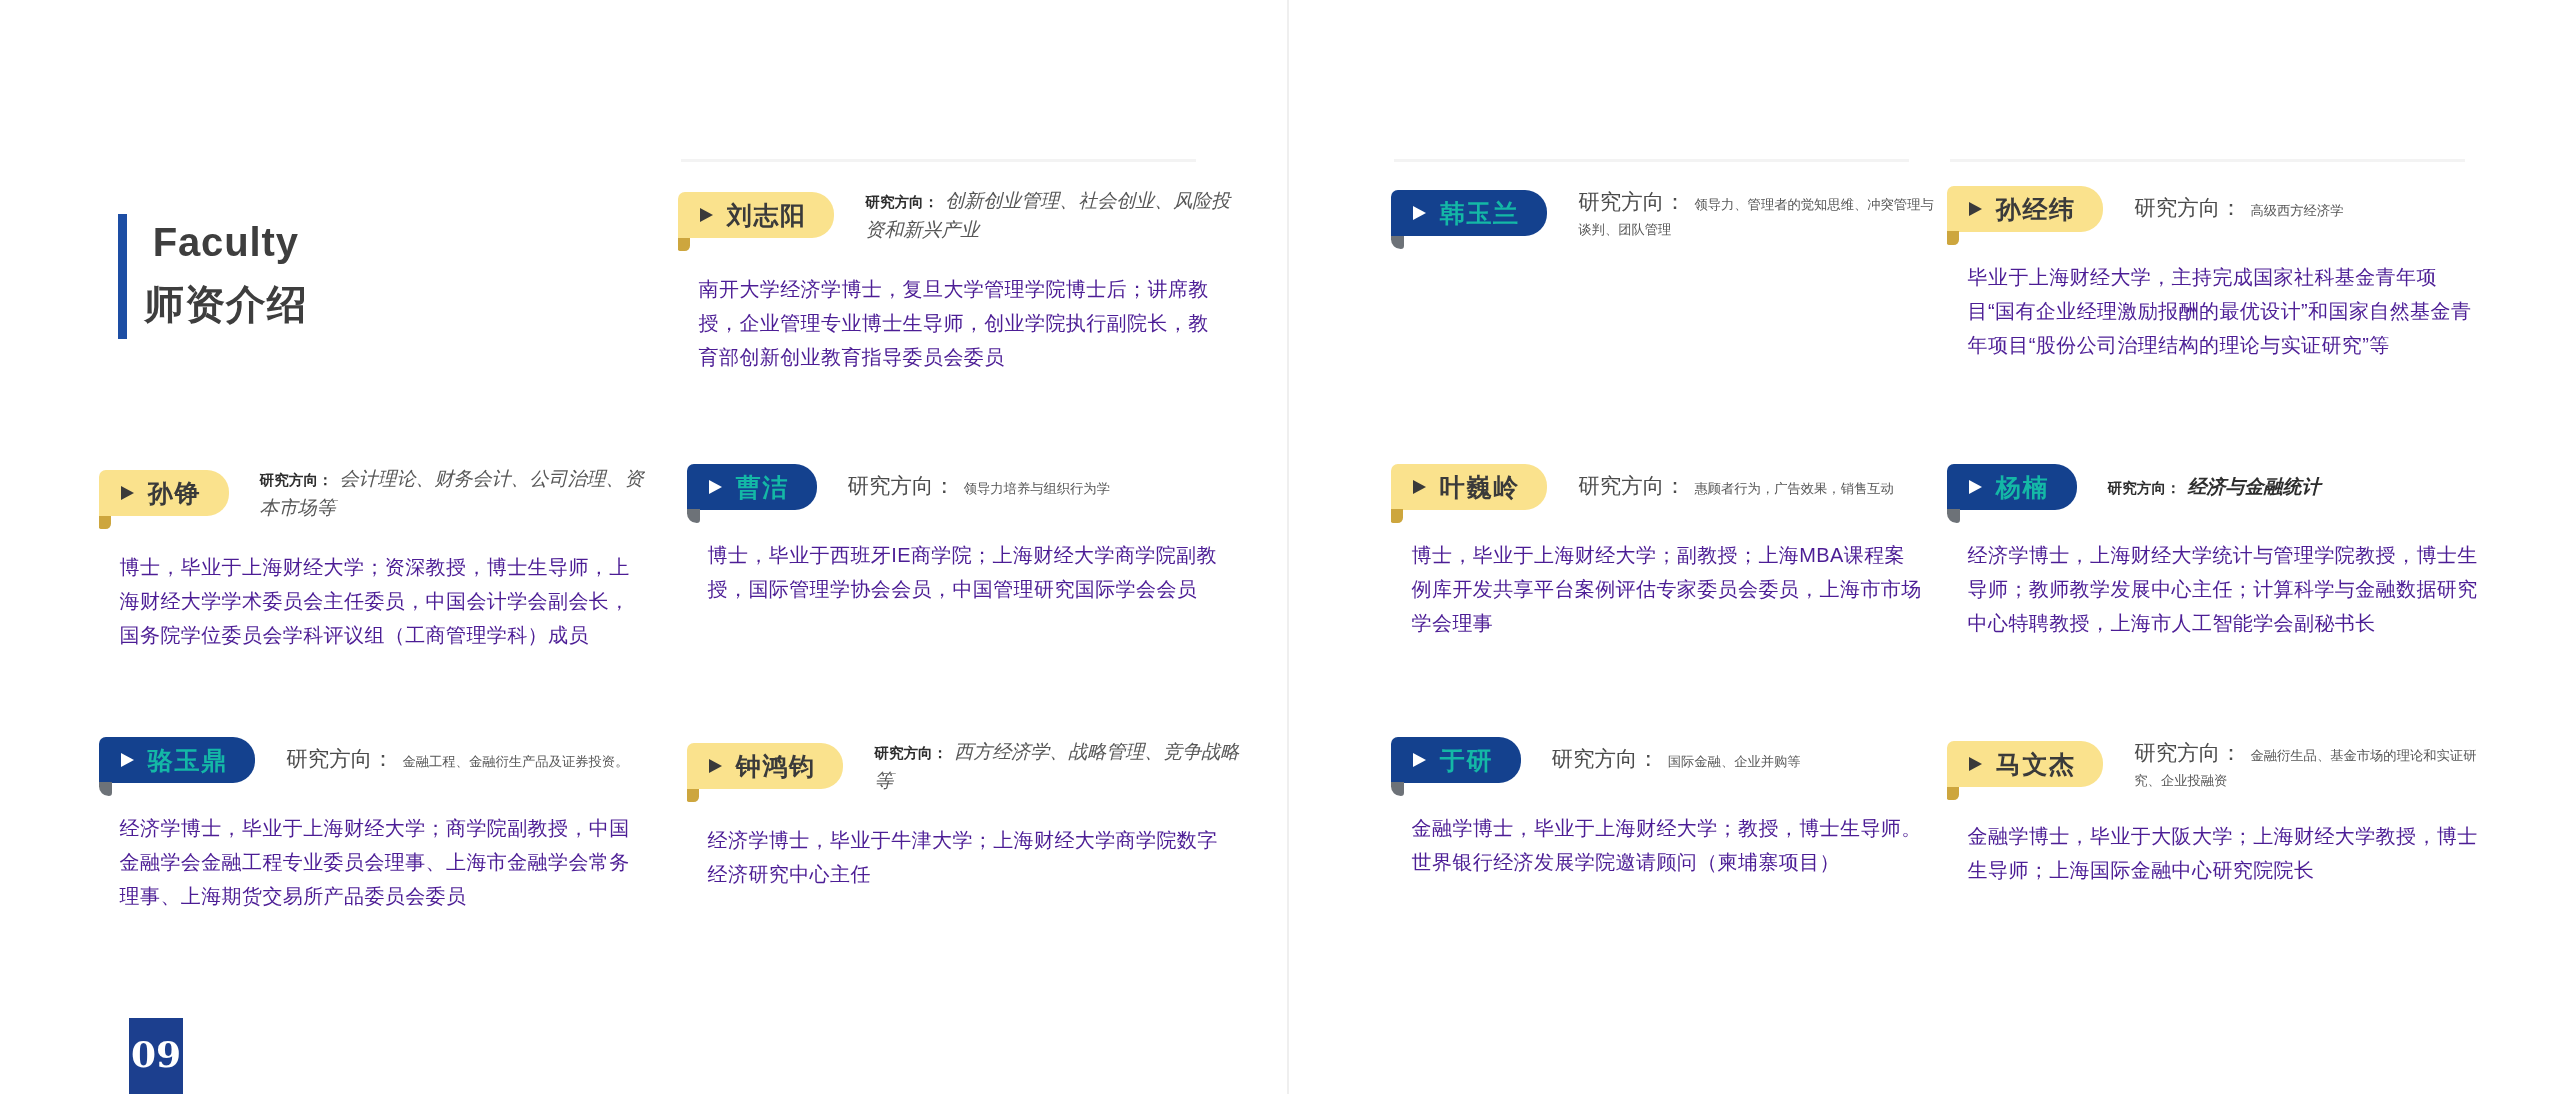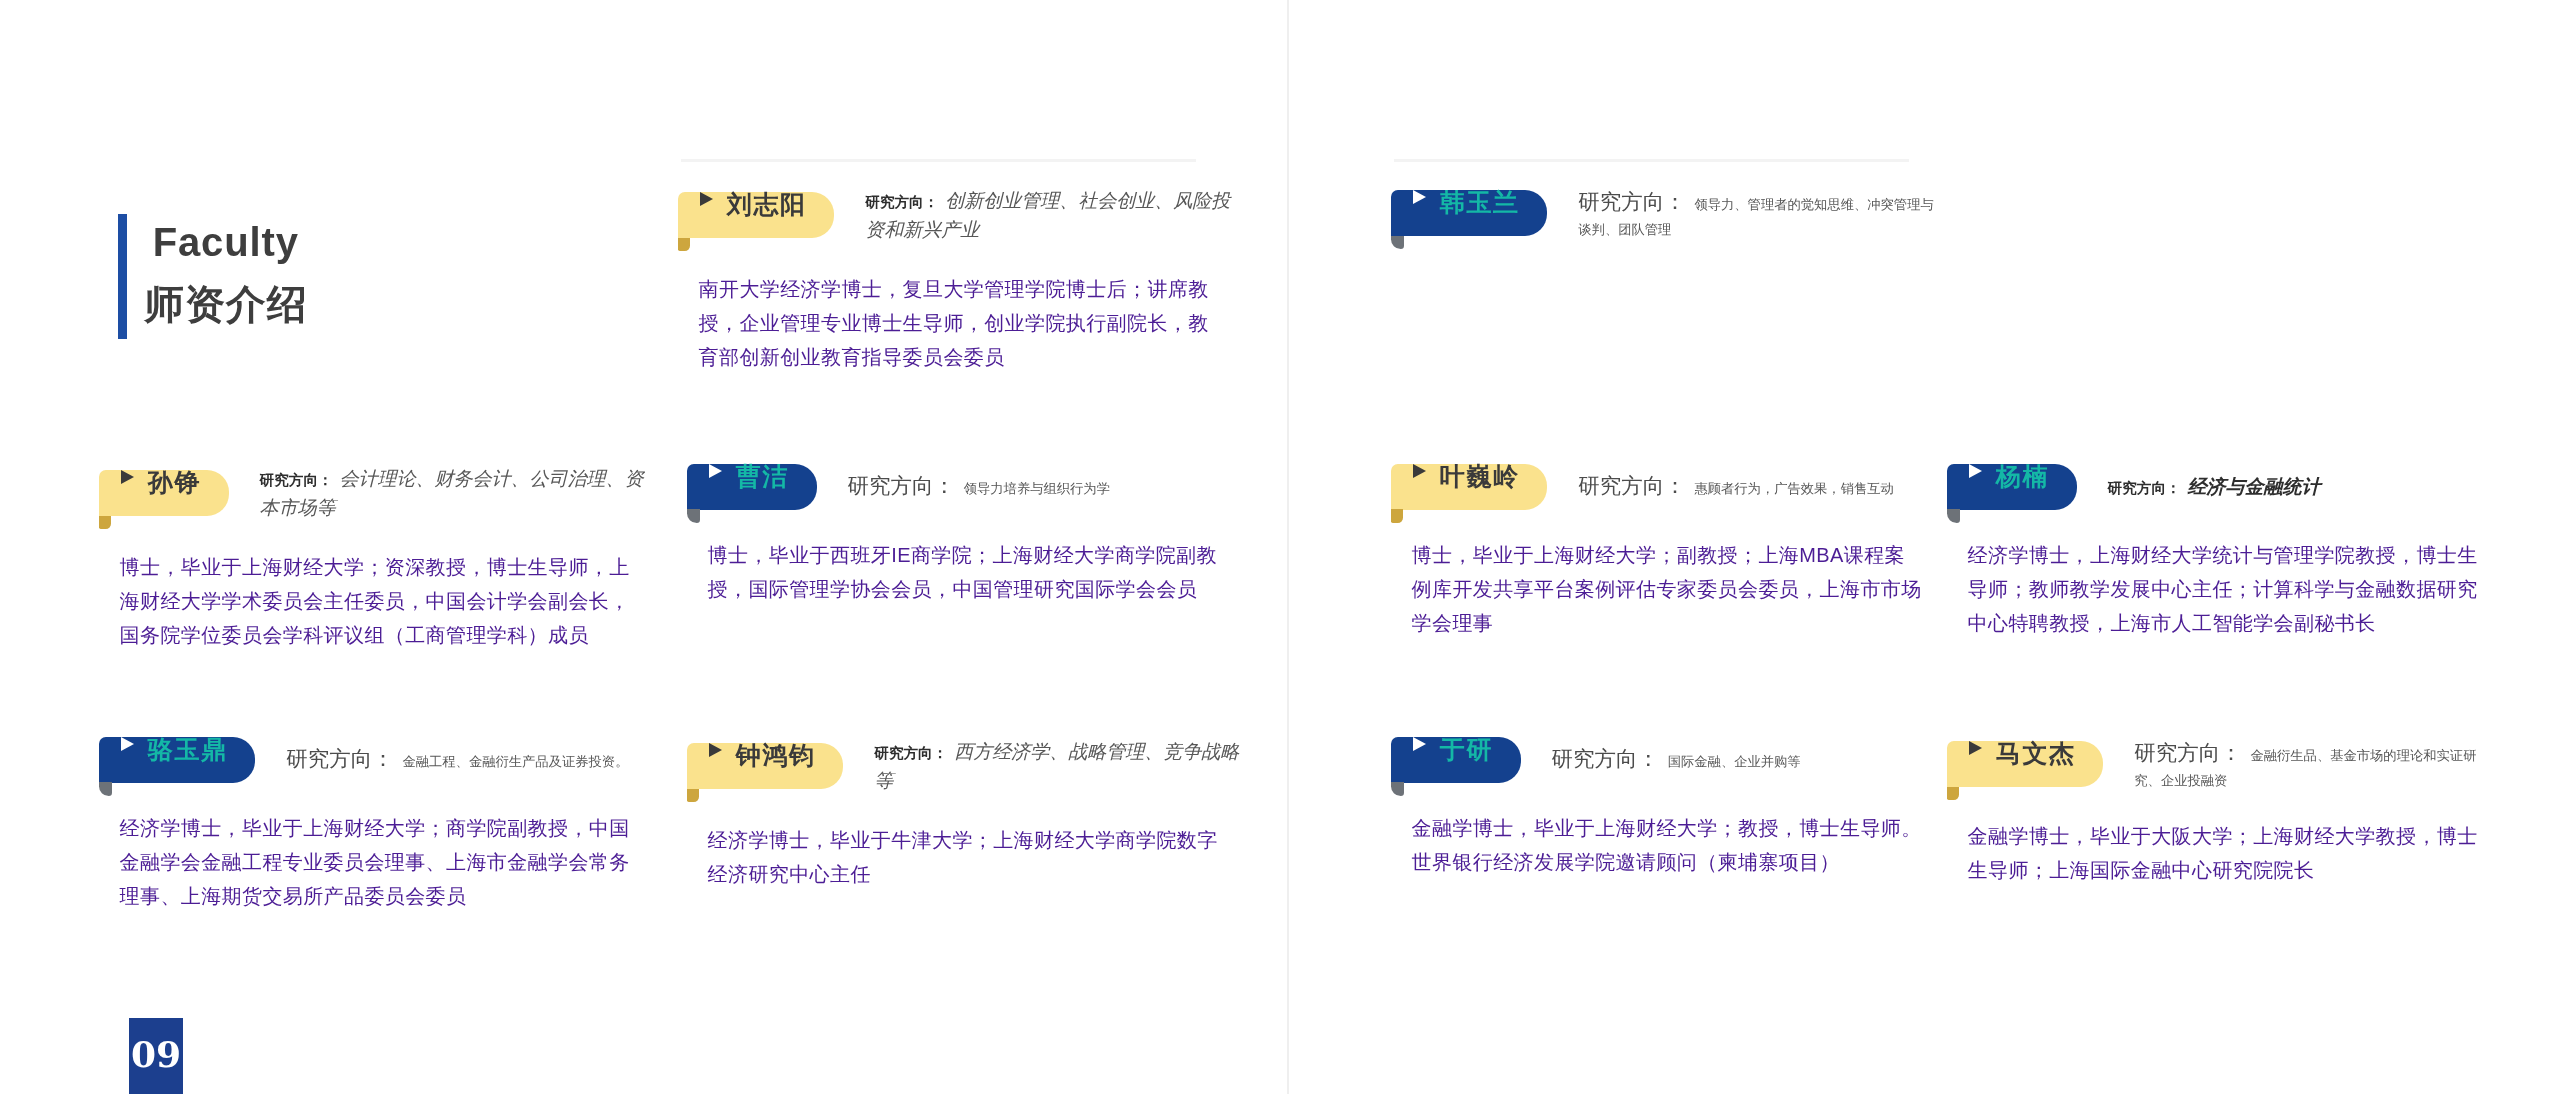--- a/index.html
+++ b/index.html
@@ -26,21 +26,21 @@
   .c6{left:1947px;top:464px}
   .c7{left:99px;top:737px}
   .c8{left:687px;top:737px}
   .c9{left:1391px;top:737px}
   .c10{left:1947px;top:737px}
 
   .topline{position:absolute;left:3.4px;top:-27px;width:515px;height:2.6px;background:#f3f3f3;}
 
   .head{display:flex;align-items:center;gap:31px;}
   .badge{
-    position:relative;display:inline-flex;flex:0 0 auto;
+    position:relative;display:inline-flex;align-items:center;flex:0 0 auto;
     height:46px;padding:0 27.5px 0 22px;border-radius:6.9px 22px 22px 0;
   }
   .badge .nm{font-size:25px;font-weight:bold;letter-spacing:1.7px;line-height:1;}
   .tri{width:0;height:0;border-style:solid;border-width:7.7px 0 7.7px 13px;margin-right:13.7px;}
   .badge.yellow{background:#fae28d;}
   .badge.yellow .nm{color:#3a3a3a;}
   .badge.yellow .tri{border-color:transparent transparent transparent #3a3a3a;}
   .badge.yellow::after{
     content:"";position:absolute;left:0;bottom:-13px;width:12px;height:13.7px;
     background:#cda63e;border-radius:0 0 5.2px 1.7px;
@@ -107,20 +107,33 @@
       <div class="badge blue">
         <span class="tri"></span>
         <span class="nm">韩玉兰</span>
       </div>
       <div class="research large">
         <span class="rlabel">研究方向：</span><span class="rvalue">领导力、管理者的觉知思维、冲突管理与谈判、团队管理</span>
       </div>
     </div>
   </div>
 
+  <div class="card c2">
+    <div class="topline"></div>
+    <div class="head">
+      <div class="badge yellow">
+        <span class="tri"></span>
+        <span class="nm">孙经纬</span>
+      </div>
+      <div class="research large">
+        <span class="rlabel">研究方向：</span><span class="rvalue">高级西方经济学</span>
+      </div>
+    </div>
+    <p class="bio">毕业于上海财经大学，主持完成国家社科基金青年项目“国有企业经理激励报酬的最优设计”和国家自然基金青年项目“股份公司治理结构的理论与实证研究”等</p>
+  </div>
 
   <div class="card c3">
     <div class="head">
       <div class="badge yellow">
         <span class="tri"></span>
         <span class="nm">孙铮</span>
       </div>
       <div class="research boldsm">
         <span class="rlabel">研究方向：</span><span class="rvalue">会计理论、财务会计、公司治理、资本市场等</span>
       </div>

